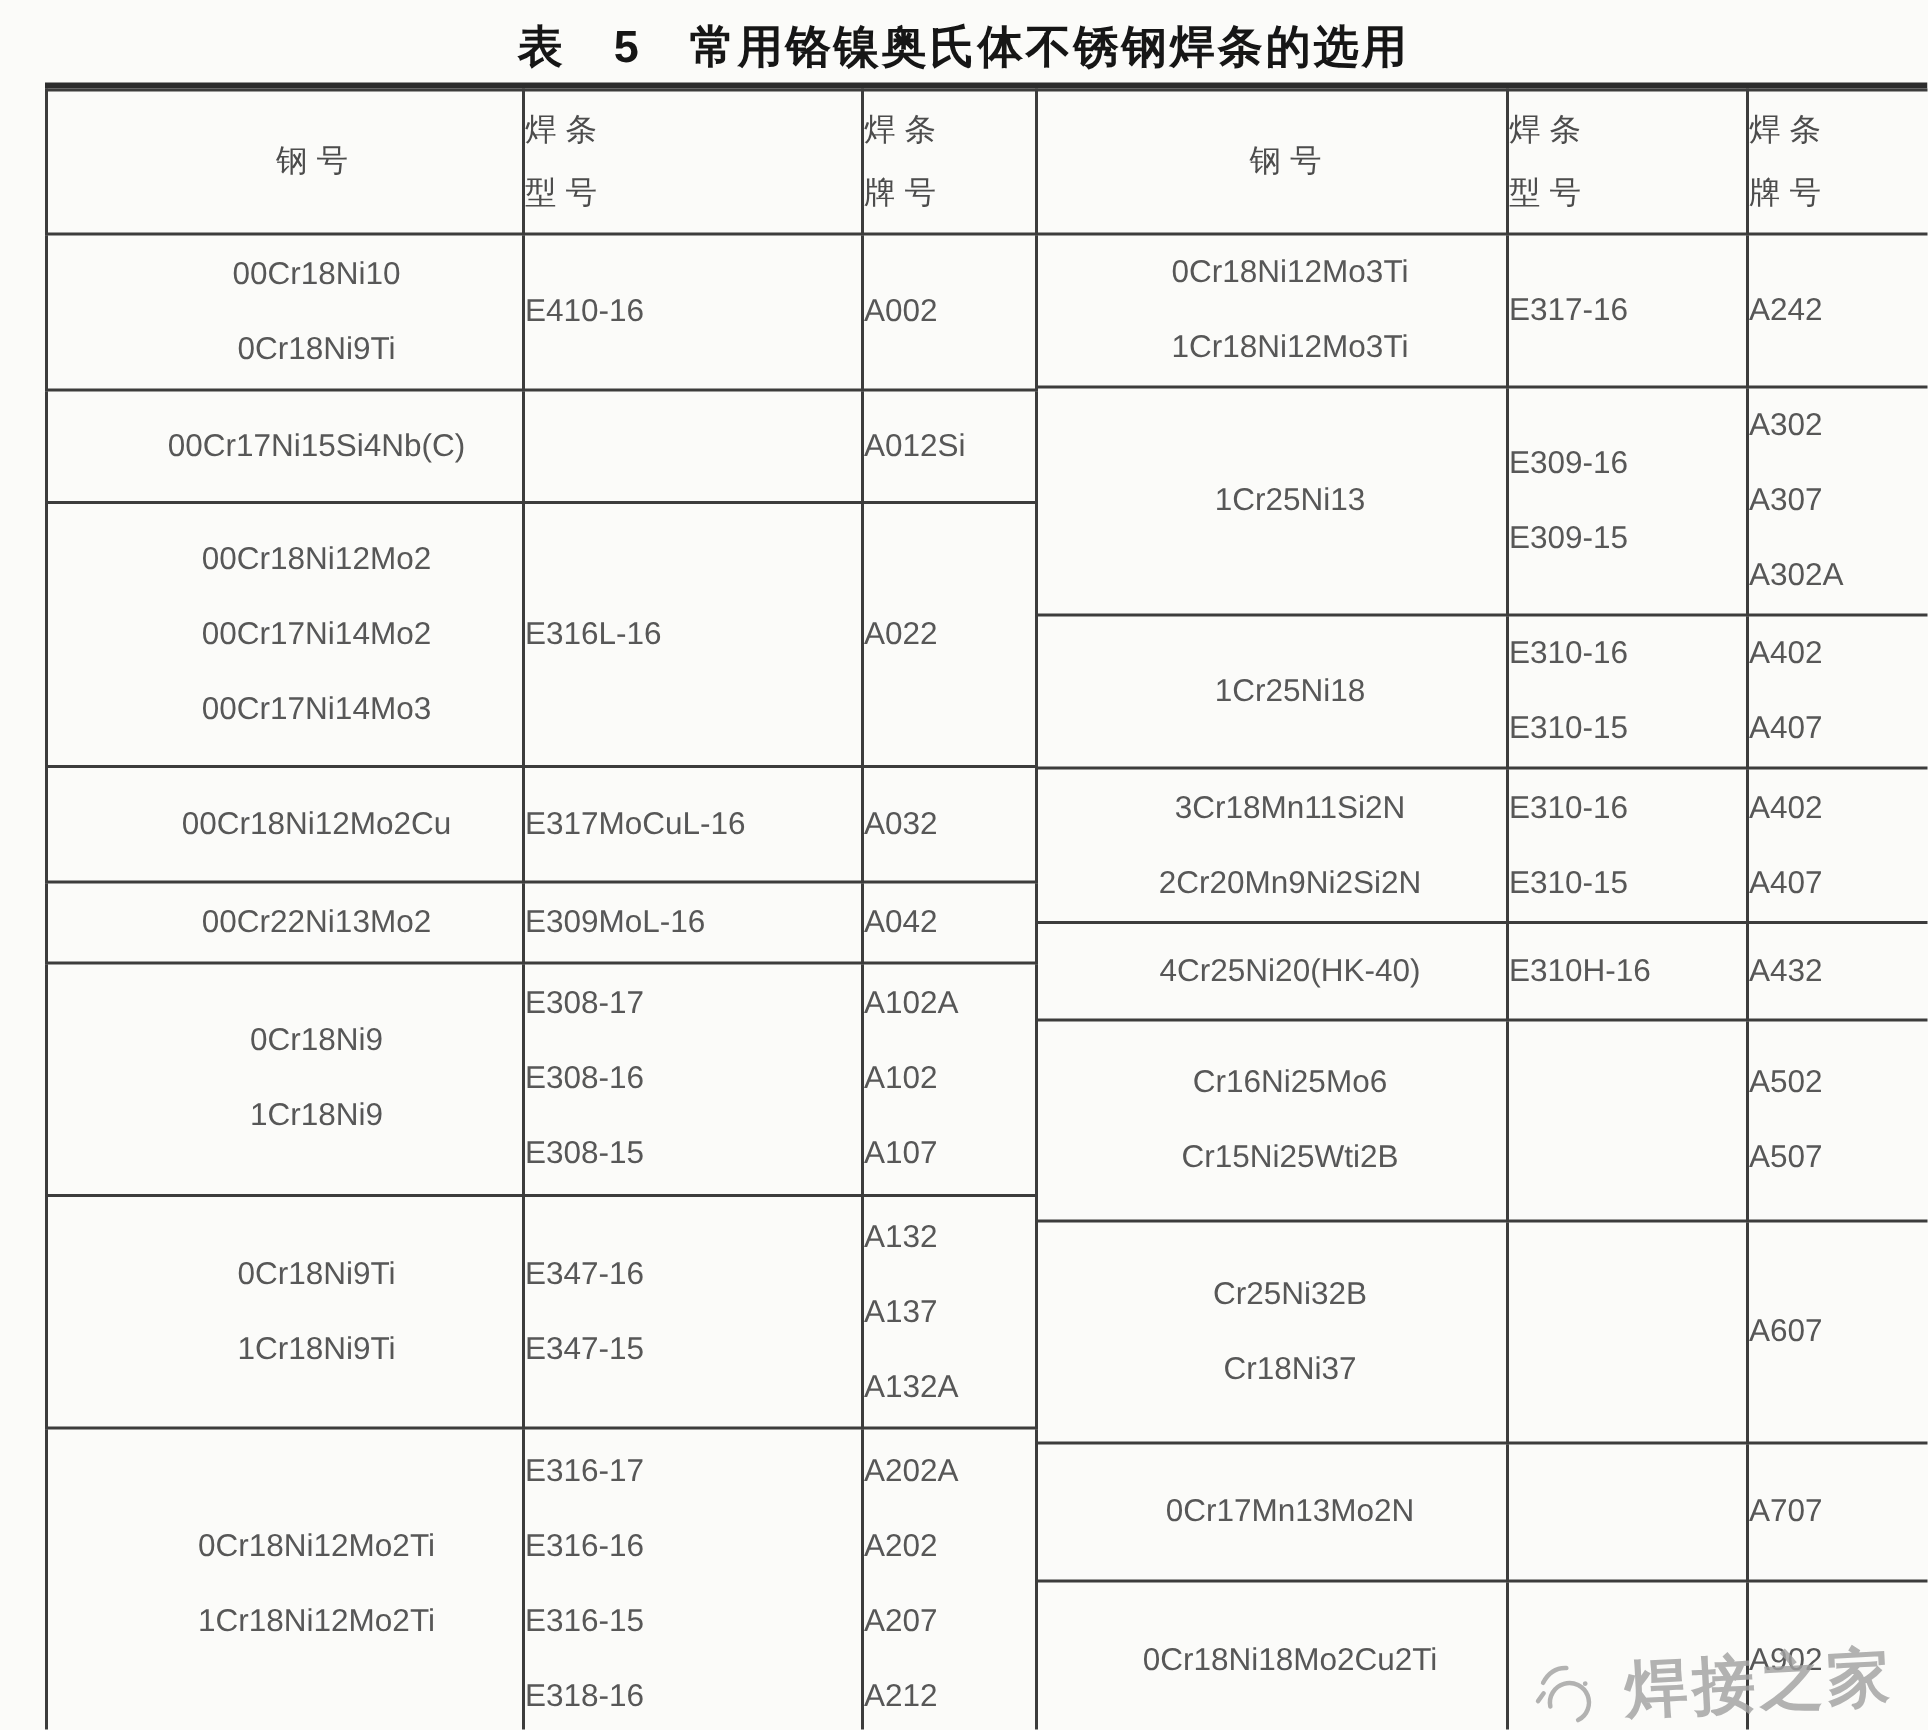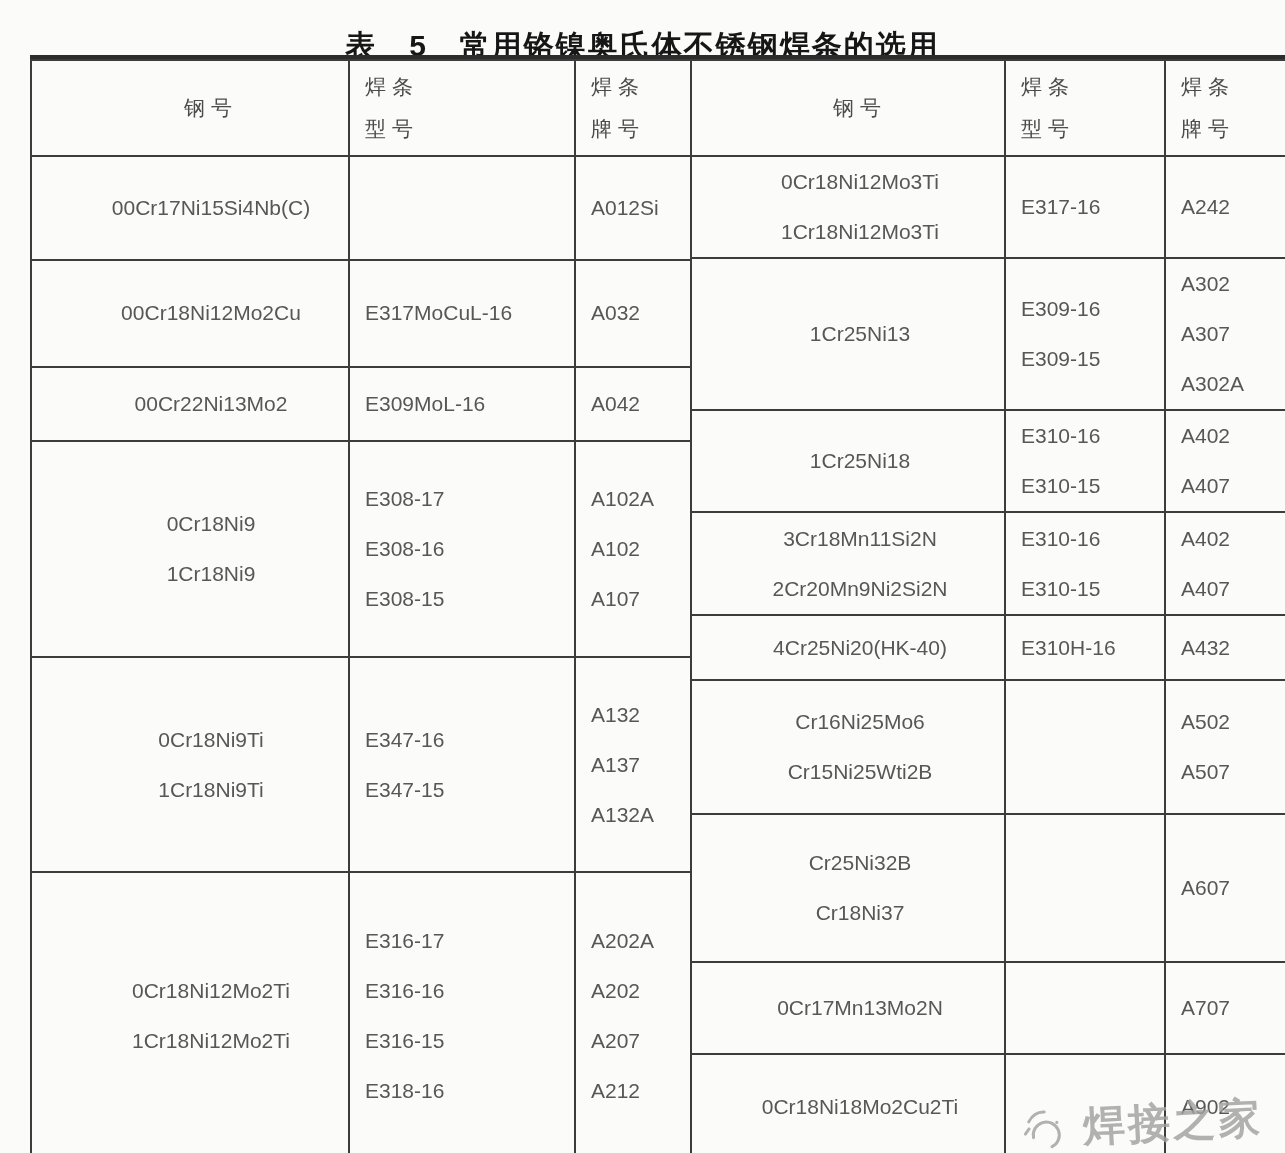--- a/index.html
+++ b/index.html
@@ -8,39 +8,39 @@
   }
   *{box-sizing:border-box;}
   html,body{margin:0;padding:0;}
   body{
     width:1285px;height:1153px;background:var(--c-bg);
     font-family:"Liberation Sans","DejaVu Sans",sans-serif;
   }
   .page{position:relative;width:1285px;height:1153px;overflow:hidden;}
   .title{
     white-space:pre;text-align:center;font-weight:bold;font-size:30px;
-    color:var(--c-title);padding-top:26px;height:55px;letter-spacing:2px;
+    color:var(--c-title);padding-top:11px;height:55px;letter-spacing:2px;
   }
   .tables{
     position:relative;margin-left:30px;width:1255px;display:flex;align-items:stretch;
     border-top:4px solid var(--c-border_heavy);
     border-bottom:4px solid var(--c-border_heavy);
   }
   table{border-collapse:collapse;table-layout:fixed;}
   table.left{width:660px;}
   table.right{width:595px;}
   th,td{
     border:2px solid var(--c-border);
     font-size:21px;color:var(--c-text);font-weight:normal;
     text-align:left;vertical-align:middle;
     white-space:pre-line;line-height:50px;padding:0;
   }
   thead th{line-height:42px;color:var(--c-header);letter-spacing:6px;}
   th.steel,td.steel{padding-left:42px;text-align:center;}
-  th.type,td.type,th.brand,td.brand{padding-left:15px;}
+  th.type,td.type,th.brand,td.brand{}
   table.right th.steel,table.right td.steel{padding-left:24px;}
   table.right th:first-child,table.right td:first-child{border-left:none;}
   table.right th:last-child,table.right td:last-child{border-right:3px solid var(--c-border);}
   table.left th:first-child,table.left td:first-child{border-left:2px solid var(--c-border);}
   .watermark{
     position:absolute;right:22px;bottom:8px;z-index:5;
     display:flex;align-items:center;gap:12px;
     color:var(--c-watermark);opacity:.82;
     font-size:42px;font-weight:bold;letter-spacing:3px;
     transform:rotate(-3deg);white-space:nowrap;pointer-events:none;
@@ -65,24 +65,37 @@
       <thead>
         <tr style="height:96px">
           <th class="steel">钢号</th>
           <th class="type">焊条
 型号</th>
           <th class="brand">焊条
 牌号</th>
         </tr>
       </thead>
       <tbody>
+        <tr style="height:100px">
+          <td class="steel">00Cr18Ni10
+0Cr18Ni9Ti</td>
+          <td class="type">E410-16</td>
+          <td class="brand">A002</td>
+        </tr>
         <tr style="height:73px">
           <td class="steel">00Cr17Ni15Si4Nb(C)</td>
           <td class="type"></td>
           <td class="brand">A012Si</td>
+        </tr>
+        <tr style="height:172px">
+          <td class="steel">00Cr18Ni12Mo2
+00Cr17Ni14Mo2
+00Cr17Ni14Mo3</td>
+          <td class="type">E316L-16</td>
+          <td class="brand">A022</td>
         </tr>
         <tr style="height:76px">
           <td class="steel">00Cr18Ni12Mo2Cu</td>
           <td class="type">E317MoCuL-16</td>
           <td class="brand">A032</td>
         </tr>
         <tr style="height:52px">
           <td class="steel">00Cr22Ni13Mo2</td>
           <td class="type">E309MoL-16</td>
           <td class="brand">A042</td>

